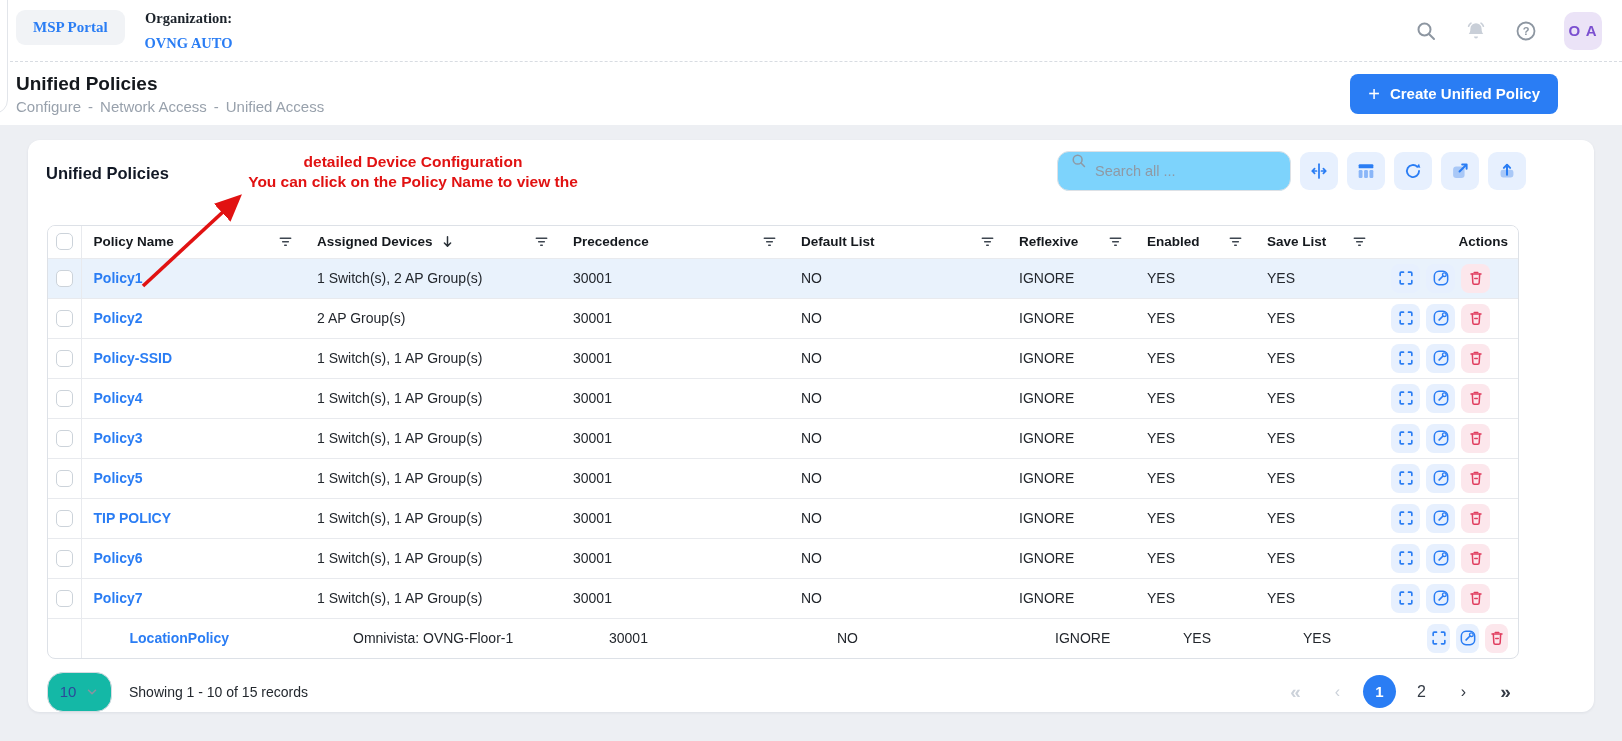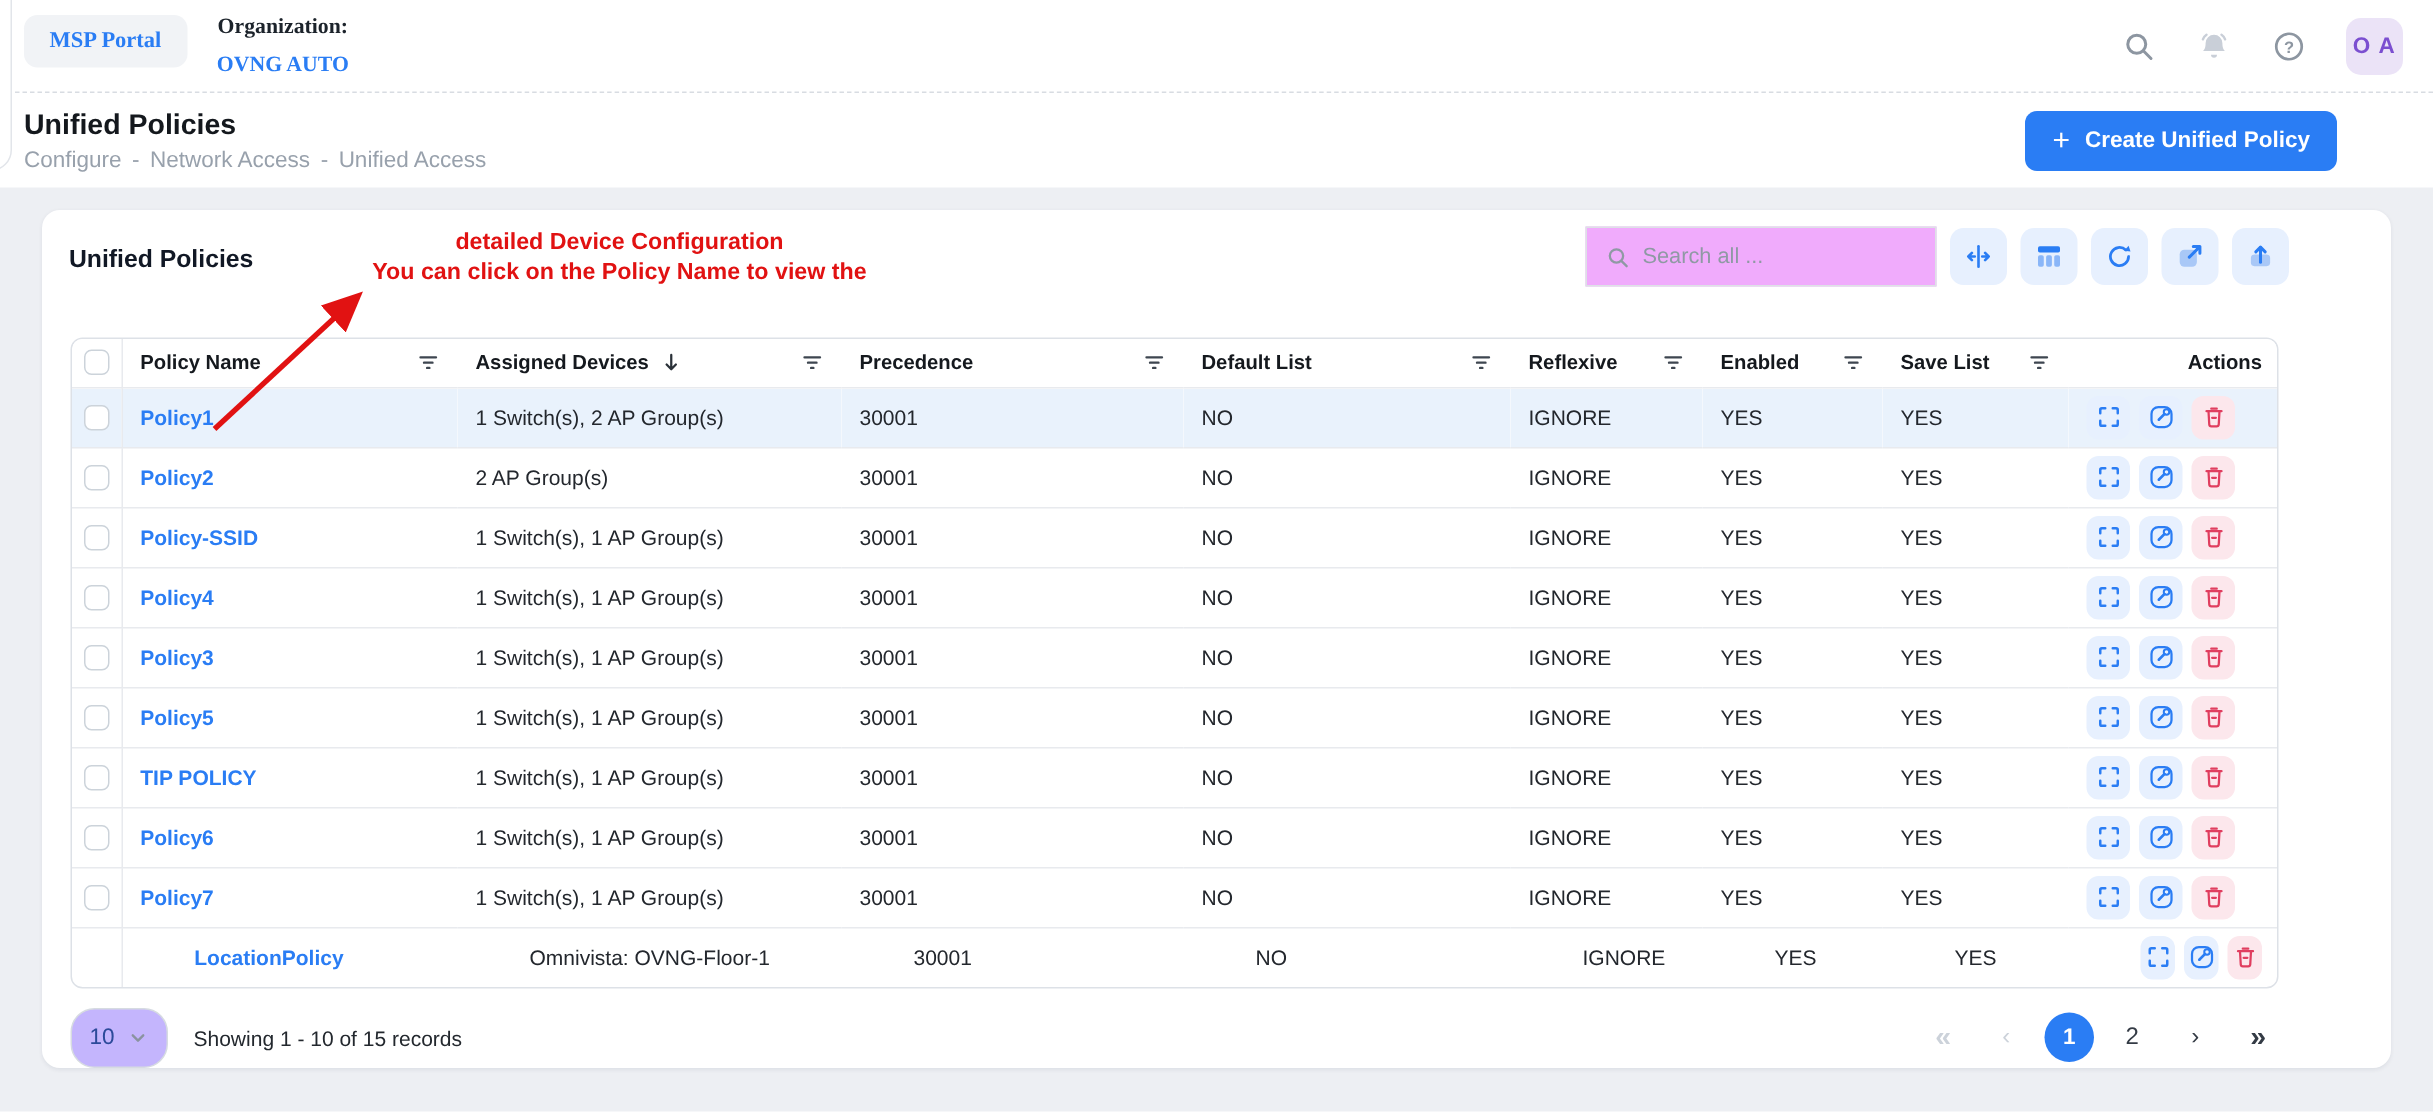--- a/index.html
+++ b/index.html
@@ -58,22 +58,22 @@
     box-shadow:0 1px 3px rgba(20,30,50,.07);
   }
   .card-head { position:relative; height:85px; }
   .card-title { position:absolute; left:18px; top:24px; font-size:16.5px; font-weight:bold; color:#111825; }
   .annotation {
     position:absolute; left:185px; top:12px; width:400px; text-align:center;
     color:#e11212; font-weight:bold; font-size:15.5px; line-height:1.3;
   }
   .head-right { position:absolute; right:68px; top:11px; display:flex; align-items:center; gap:9px; }
   .search-box {
-    width:234px; height:40px; border:1px solid #dde1e6; border-radius:0;
-    display:flex; align-items:center; padding:0 12px; gap:8px; background:#f0abfc;
+    width:234px; height:40px; border:1px solid #dde1e6; border-radius:12px;
+    display:flex; padding:0 12px; gap:8px; background:#7dd3fc;
   }
   .search-box input {
     border:none; outline:none; font-size:14.5px; width:170px;
     font-family:inherit; color:#3a424c; background:transparent;
   }
   .search-box input::placeholder { color:#8f99a4; }
   .tool-btn {
     width:38px; height:38px; border-radius:9px; background:#e7f0fe; border:none;
     display:flex; align-items:center; justify-content:center; cursor:pointer;
   }
@@ -111,21 +111,21 @@
     display:inline-flex; align-items:center; justify-content:center; background:#e7f0fe;
   }
   .act-btn.danger { background:#fce7ec; }
 
   
   .card-foot { position:relative; height:66px; }
   .foot-left { position:absolute; left:19px; top:13px; display:flex; align-items:center; }
   .pagesize {
     width:65px; height:40px; border:1px solid #d6dbe1; border-radius:16px;
     display:flex; align-items:center; justify-content:center; gap:9px;
-    background:#c4b5fd; cursor:pointer;
+    background:#14b8a6; cursor:pointer;
   }
   .pagesize .val { color:#2c4a9a; font-size:15px; }
   .showing { margin-left:17px; font-size:14px; color:#23282e; }
   .pagination { position:absolute; right:72px; top:13px; display:flex; align-items:center; gap:9px; height:40px; }
   .pg { min-width:33px; height:33px; display:flex; align-items:center; justify-content:center;
         font-size:16px; border:none; background:transparent; cursor:pointer; color:#343b45;
         border-radius:50%; font-family:inherit; }
   .pg.disabled { color:#ccd2da; cursor:default; }
   .pg.current { background:#2a7df4; color:#fff; font-weight:bold; font-size:15px; }
   .pg.jump { font-size:19px; font-weight:bold; }

